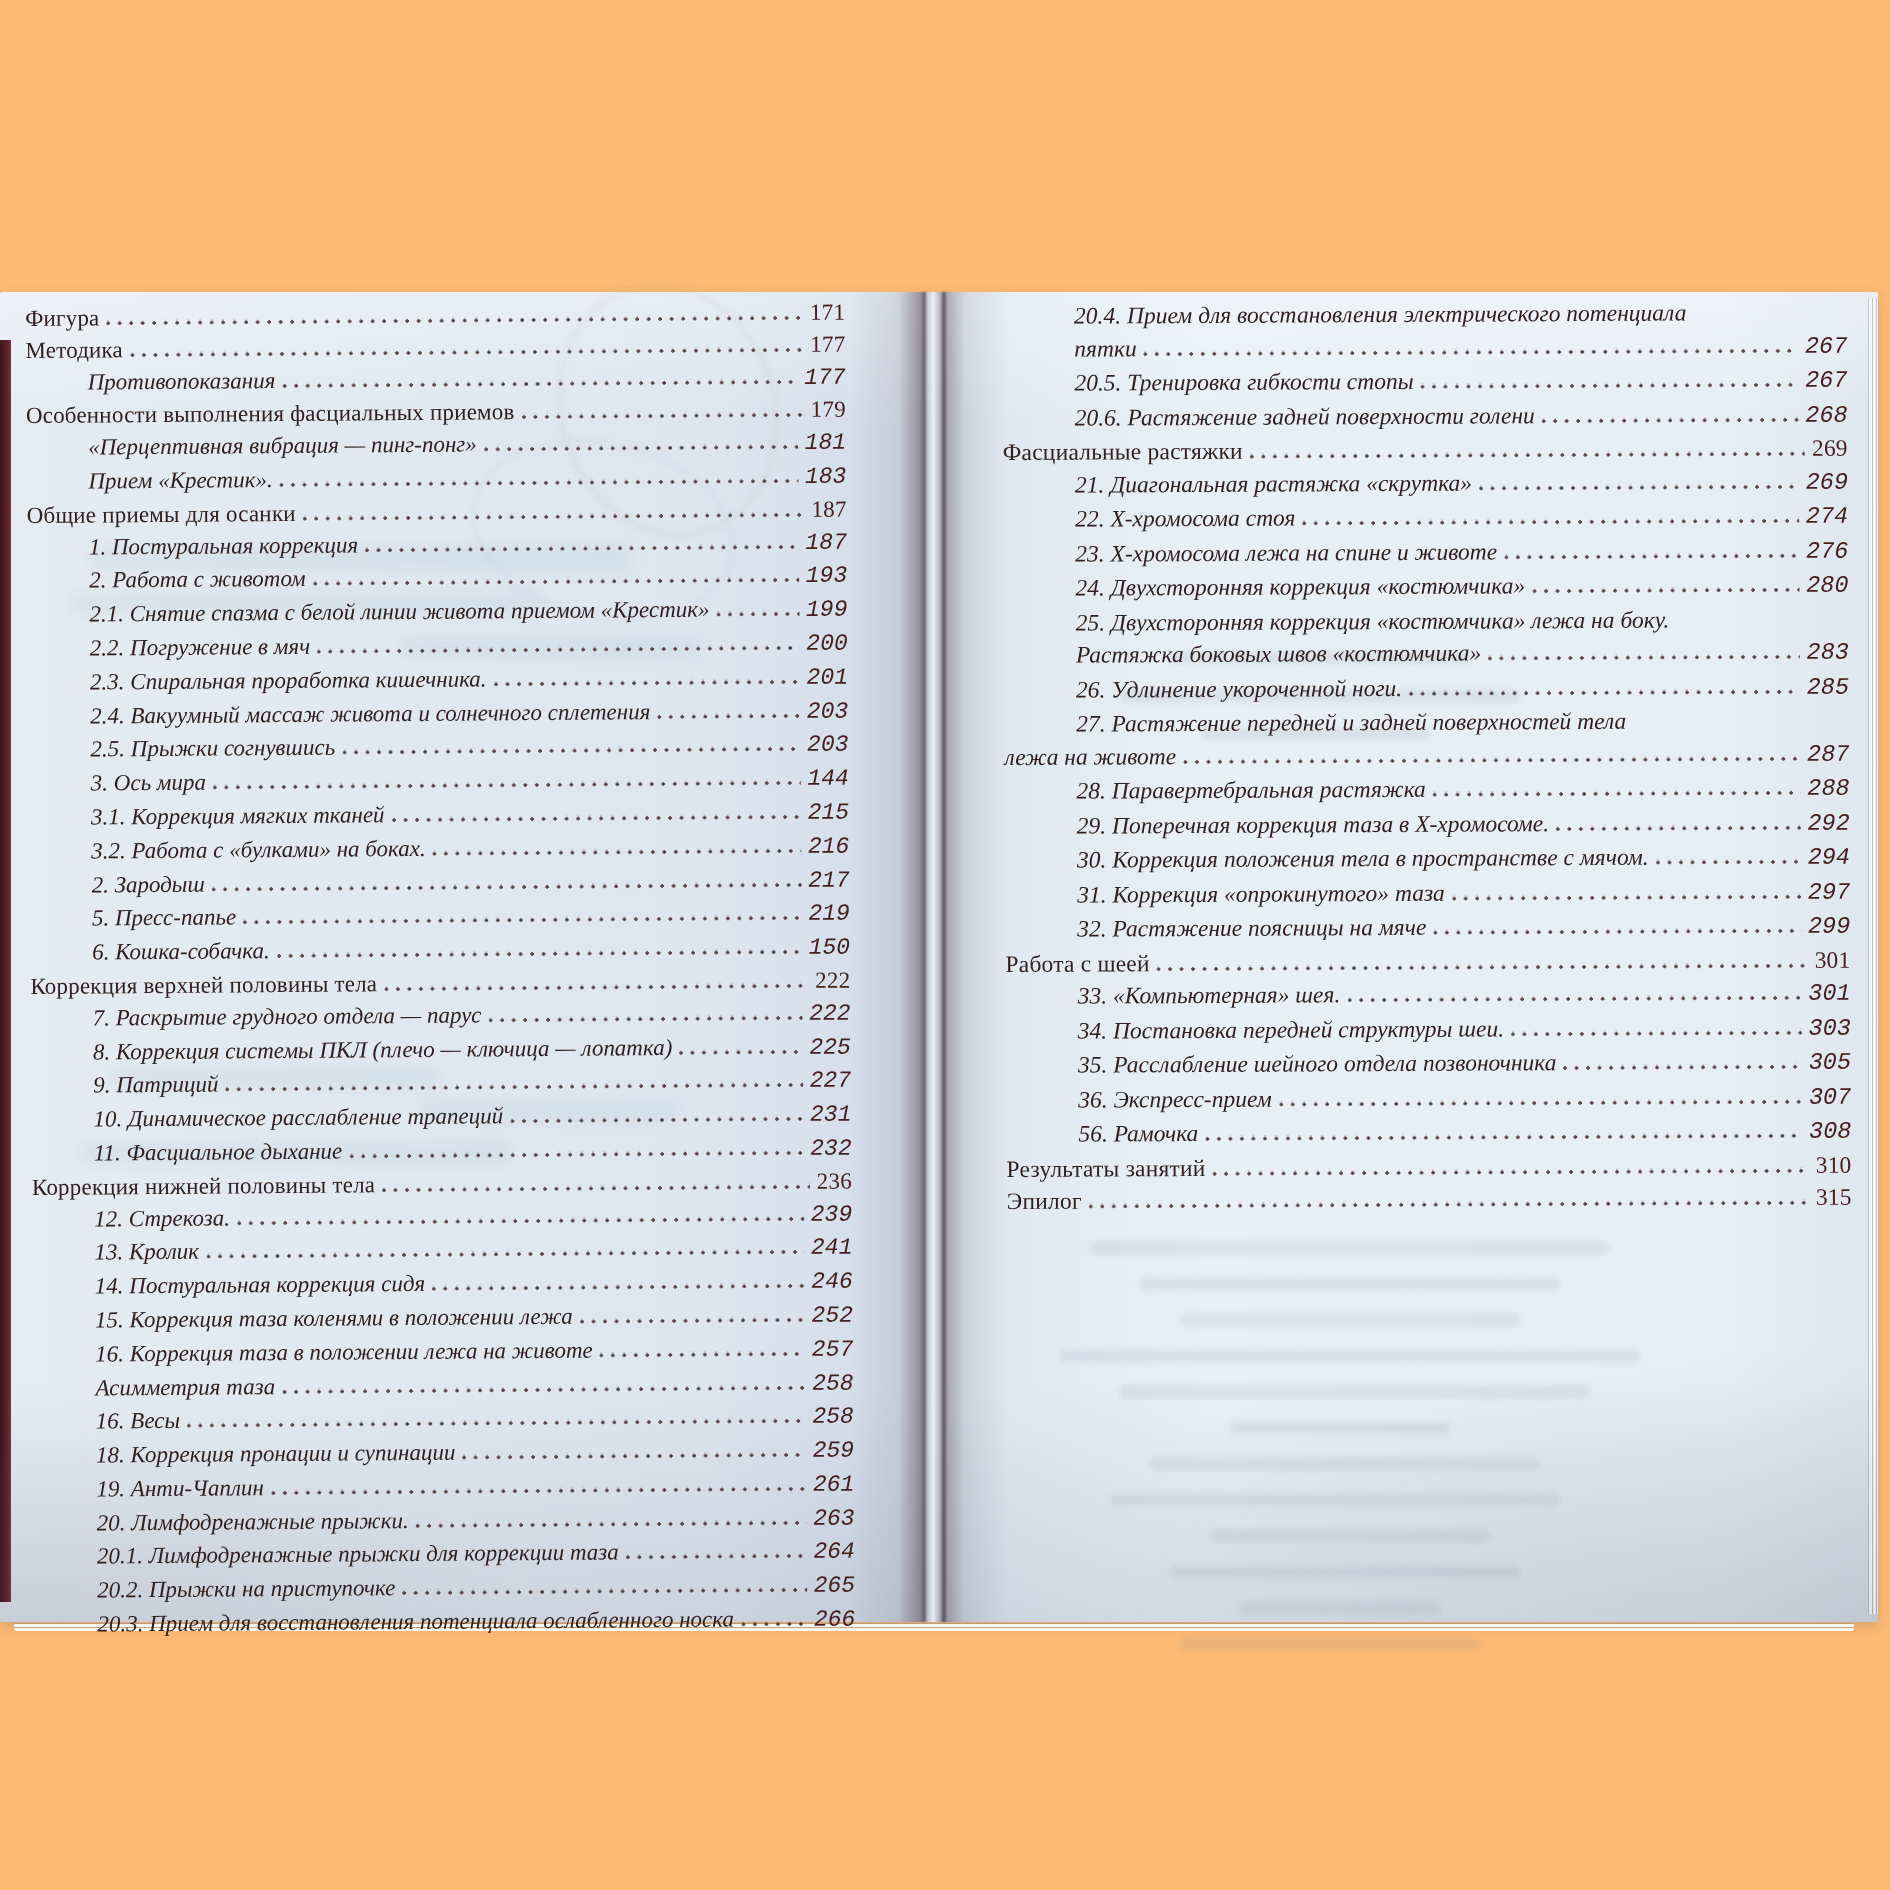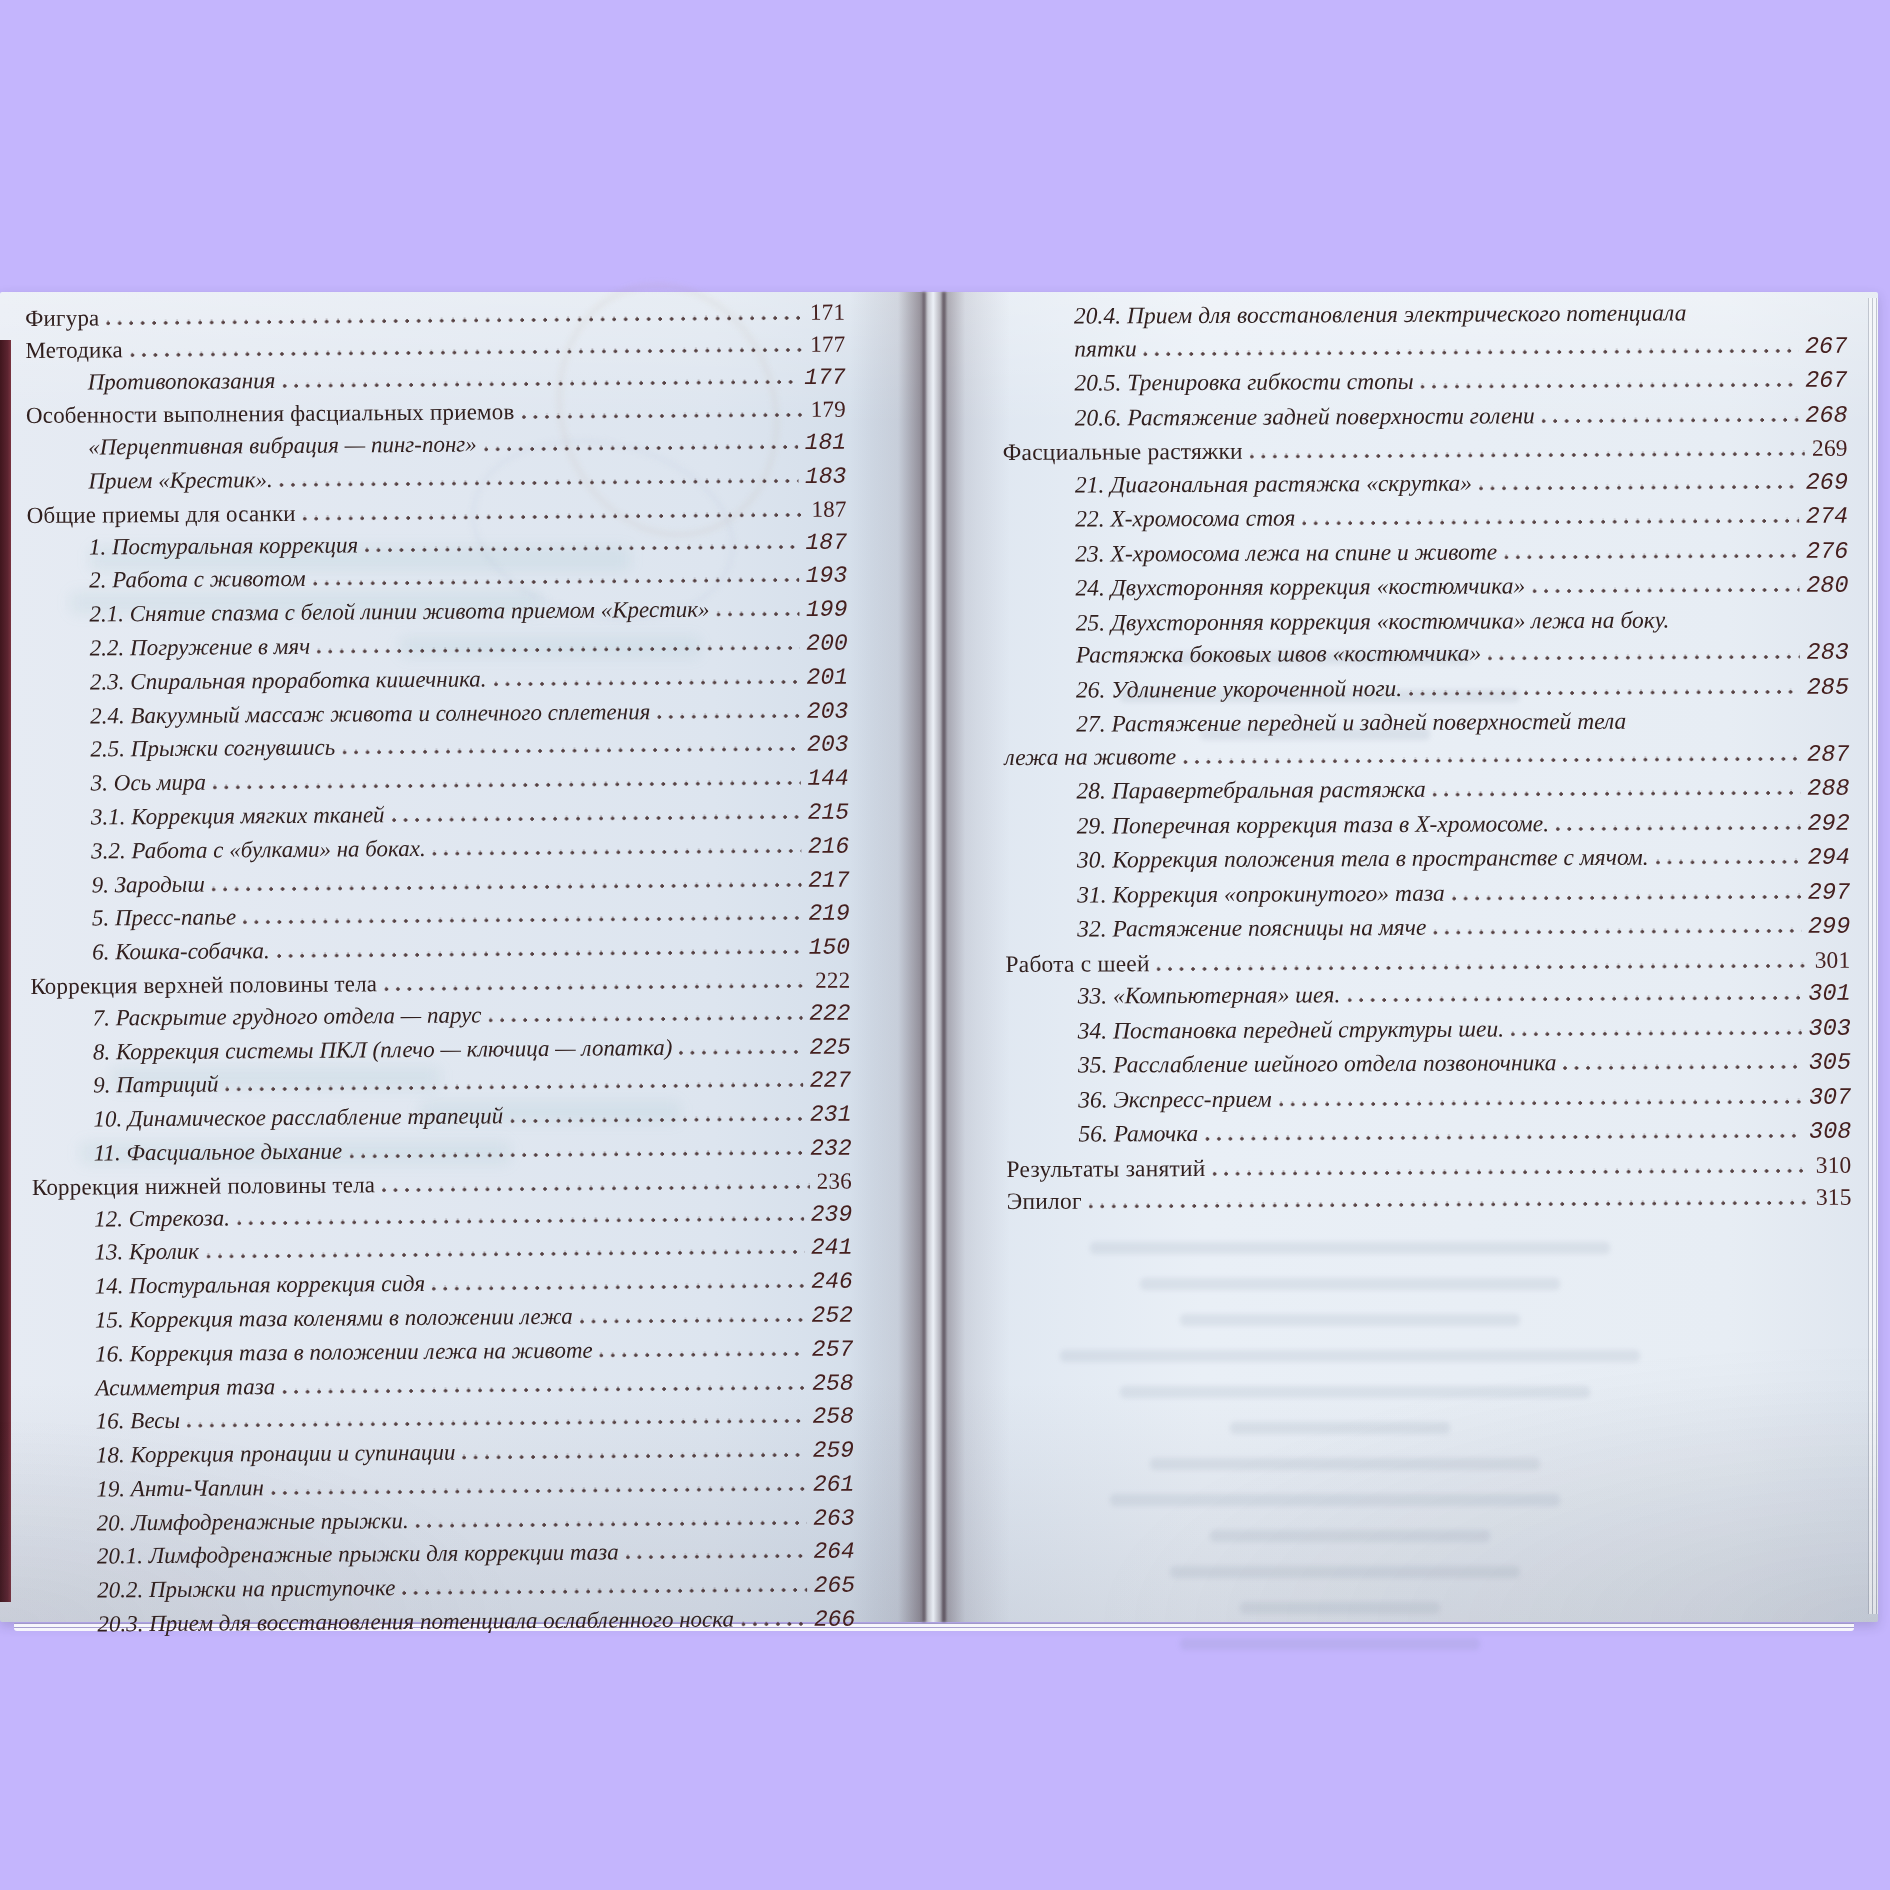--- a/index.html
+++ b/index.html
@@ -1,18 +1,18 @@
 <!DOCTYPE html>
 <html><head>
 <meta charset="utf-8">
 <style>
   html,body{margin:0;padding:0;background:#ffffff;}
   .stage{
     position:relative;width:1890px;height:1890px;overflow:hidden;
-    background:#c4b5fd;
+    background:#fdba74;
     font-family:"Liberation Serif","DejaVu Serif",serif;
   }
   
   .paper{
     position:absolute;left:0;top:292px;width:1878px;height:1330px;
     background:
       linear-gradient(to bottom, rgba(255,255,255,0.30) 0%, rgba(255,255,255,0) 10%, rgba(0,0,0,0) 82%, rgba(96,100,120,0.14) 100%),
       linear-gradient(to right,#e6ebf3 0%,#dde5ef 38%,#d4deea 46.5%,#dfe7f1 52%,#e9eff6 64%,#e7edf4 92%,#dfe6ef 100%);
     box-shadow:0 4px 12px rgba(40,40,60,0.18);
     border-radius:2px;
@@ -203,21 +203,21 @@
         <span class="t">3.1. Коррекция мягких тканей</span>
         <span class="leader"></span>
         <span class="num">215</span>
       </div>
       <div class="r item ind1">
         <span class="t">3.2. Работа с «булками» на боках.</span>
         <span class="leader"></span>
         <span class="num">216</span>
       </div>
       <div class="r item ind1">
-        <span class="t">9. Зародыш</span>
+        <span class="t">2. Зародыш</span>
         <span class="leader"></span>
         <span class="num">217</span>
       </div>
       <div class="r item ind1">
         <span class="t">5. Пресс-папье</span>
         <span class="leader"></span>
         <span class="num">219</span>
       </div>
       <div class="r item ind1">
         <span class="t">6. Кошка-собачка.</span>

